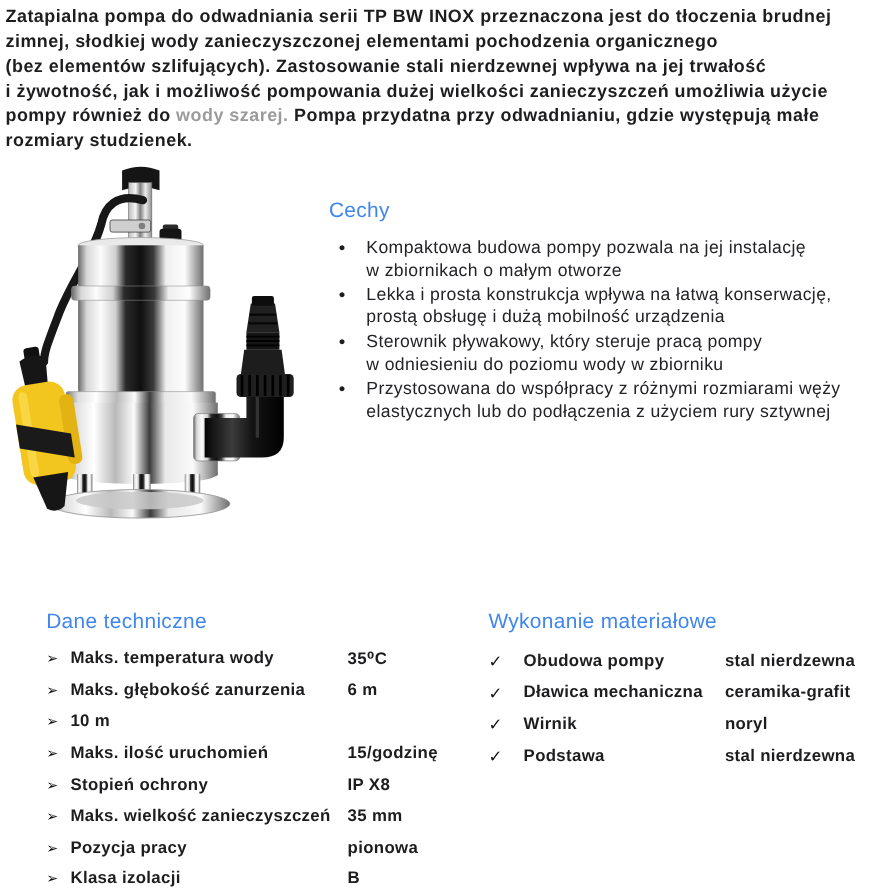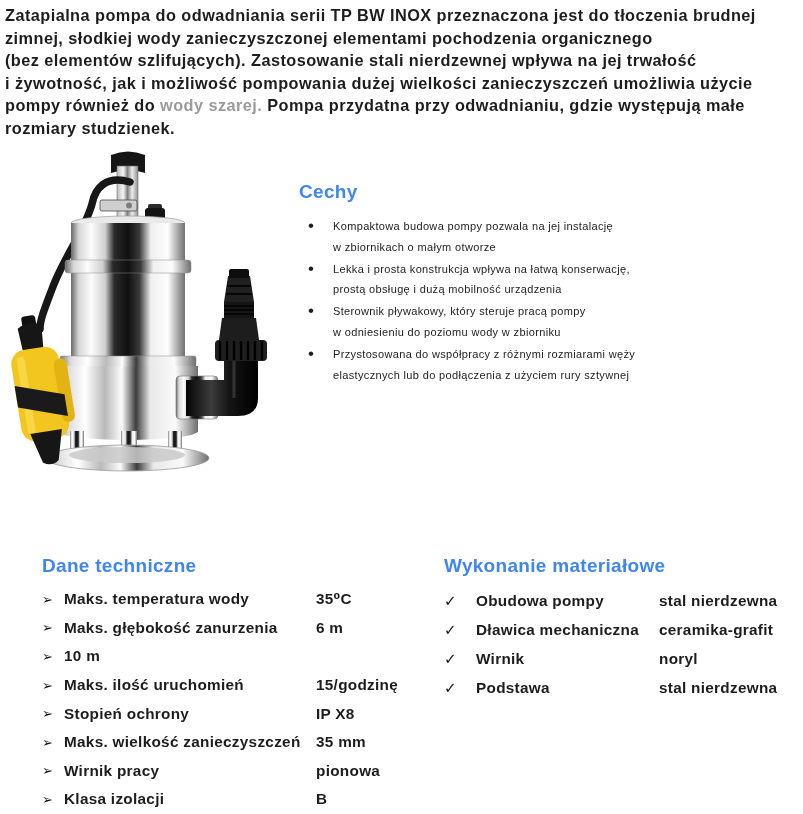--- a/index.html
+++ b/index.html
@@ -20,31 +20,31 @@
     position:absolute;left:5px;top:4px;width:795px;
     font-size:16.3px;line-height:22.6px;font-weight:700;
     letter-spacing:.45px;color:var(--body-text);
   }
   .intro .ln{display:block;white-space:nowrap}
   .intro .gray{color:var(--highlight-gray)}
   
   .pump-wrap{position:absolute;left:0px;top:148px;width:270px;height:332px}
   
   .sec-title{
-    color:var(--heading-blue);font-size:19px;font-weight:700;
+    color:var(--heading-blue);font-size:19px;font-weight:400;
     letter-spacing:.3px;
   }
   
   .features{position:absolute;left:299px;top:181px;width:504px}
   .features ul{list-style:none;margin-top:13px}
   .features li{display:flex;align-items:flex-start;margin-bottom:1px}
   .features .dot{
     flex:none;width:34px;padding-left:9px;font-size:17px;line-height:20.8px;
   }
-  .ftext{font-size:11px;line-height:20.8px;letter-spacing:.35px;color:#232327}
+  .ftext{font-size:16px;line-height:20.8px;letter-spacing:.35px;color:#232327}
   .ftext .ln{display:block;white-space:nowrap}
   
   .tech{position:absolute;left:42px;top:555px;width:365px}
   .mat{position:absolute;left:444px;top:555px;width:365px}
   .rows{margin-top:8px}
   .row{
     display:grid;align-items:center;height:28.6px;
     font-size:15.3px;font-weight:700;letter-spacing:.3px;color:var(--body-text);
   }
   .tech .row{grid-template-columns:22px 252px auto}
@@ -231,21 +231,21 @@
       <span class="lab">Stopień ochrony</span>
       <span class="val">IP X8</span>
     </div>
     <div class="row">
       <span class="b">➢</span>
       <span class="lab">Maks. wielkość zanieczyszczeń</span>
       <span class="val">35 mm</span>
     </div>
     <div class="row">
       <span class="b">➢</span>
-      <span class="lab">Wirnik pracy</span>
+      <span class="lab">Pozycja pracy</span>
       <span class="val">pionowa</span>
     </div>
     <div class="row">
       <span class="b">➢</span>
       <span class="lab">Klasa izolacji</span>
       <span class="val">B</span>
     </div>
   </div>
 </section>
 

